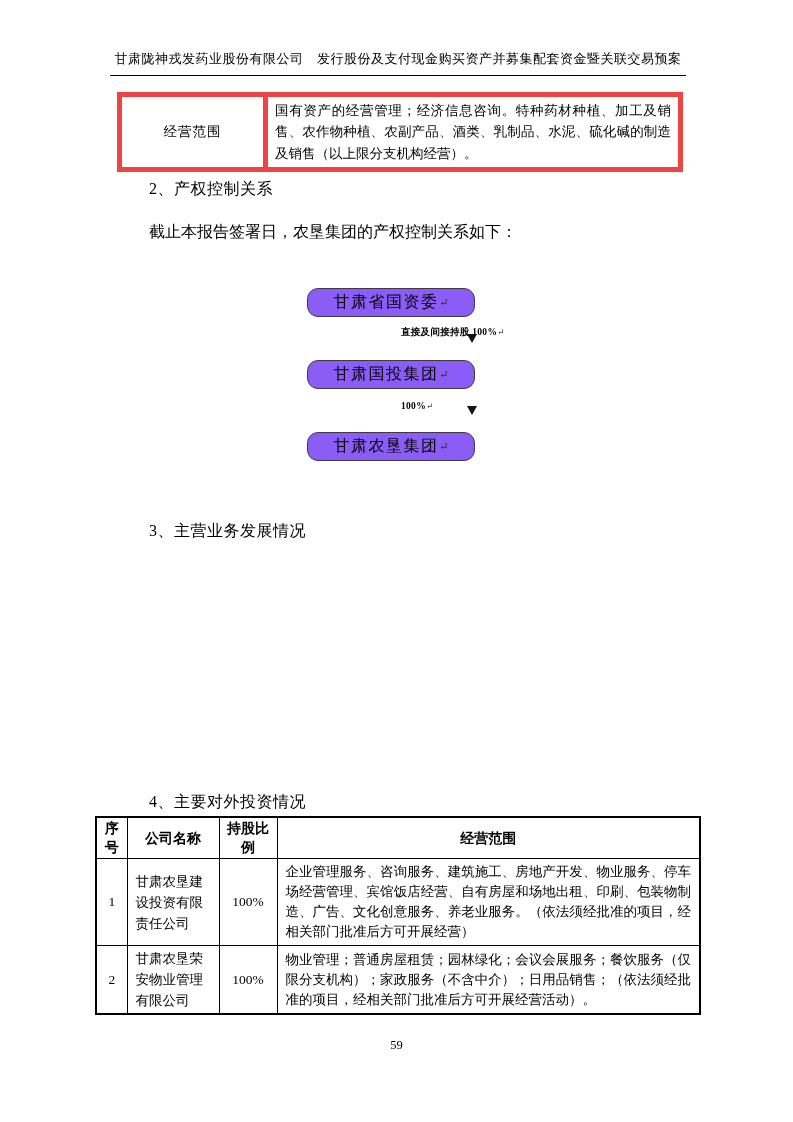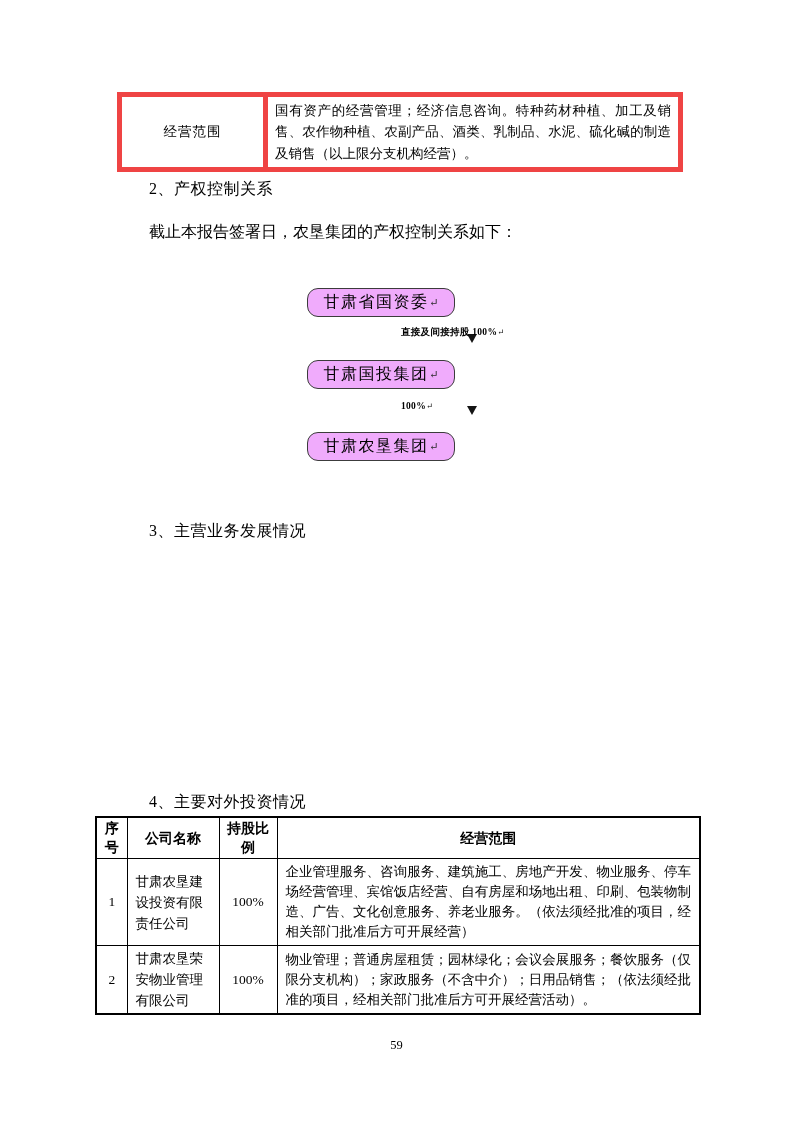--- a/index.html
+++ b/index.html
@@ -48,24 +48,24 @@
   .h4 { top:791px; }
 
   .intro-para {
     position:absolute; left:149px; top:221px;
     font-size:16px; line-height:22px; white-space:nowrap;
   }
 
   
   .flowchart { position:absolute; left:307px; top:288px; width:170px; }
   .fc-node {
-    box-sizing:border-box; width:148px; height:29px;
+    box-sizing:border-box; width:168px; height:29px;
     border:1.5px solid #3c3c3c; border-radius:11px;
     display:flex; align-items:center; justify-content:center;
-    font-size:16px; letter-spacing:1.5px; background:#f0abfc;
+    font-size:16px; letter-spacing:1.5px; background:#8b5cf6;
   }
   .fc-node .ret { font-size:11px; letter-spacing:0; color:#2a2a2a; margin-left:1px; }
   .fc-arrow {
     position:relative; width:100%; height:43px;
     display:flex; flex-direction:row; align-items:center;
   }
   .fc-line { width:2px; flex:1 1 auto; background:#141414; }
   .fc-head {
     width:0; height:0;
     border-left:5px solid transparent; border-right:5px solid transparent;
@@ -117,20 +117,21 @@
   .page-number {
     position:absolute; left:0; top:1038px; width:100%;
     text-align:center; font-size:12.5px;
   }
 </style>
 </head>
 <body>
 
 <div class="page">
 
+  <div class="doc-header">甘肃陇神戎发药业股份有限公司　发行股份及支付现金购买资产并募集配套资金暨关联交易预案</div>
 
   <table class="top-table">
     <tbody>
       <tr>
         <td class="label-cell">经营范围</td>
         <td class="value-cell">国有资产的经营管理；经济信息咨询。特种药材种植、加工及销售、农作物种植、农副产品、酒类、乳制品、水泥、硫化碱的制造及销售（以上限分支机构经营）。</td>
       </tr>
     </tbody>
   </table>
 

